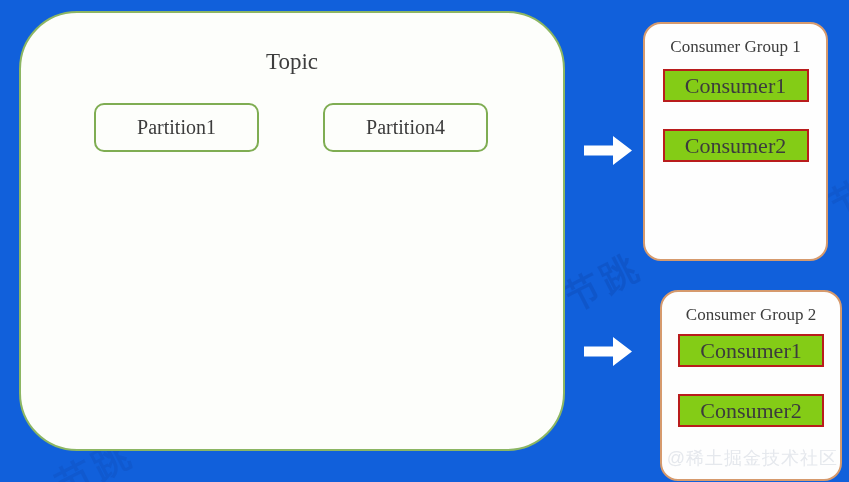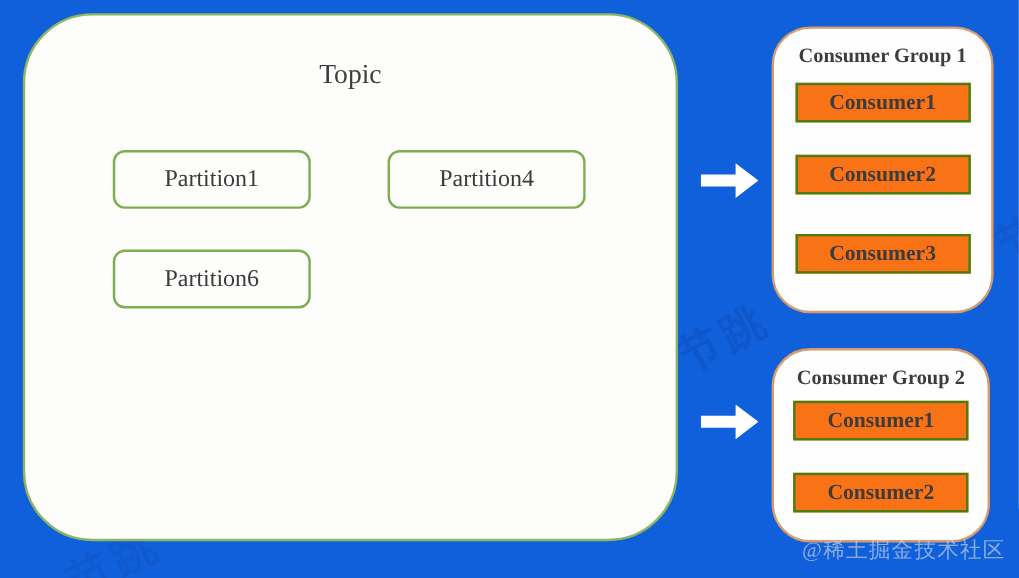--- a/index.html
+++ b/index.html
@@ -39,21 +39,21 @@
   }
   .topic-title{
     position:absolute;
     left:0;right:0;top:36px;
     text-align:center;
     font-size:23px;
     color:#3d3d3d;
   }
   .partition-grid{
     position:absolute;
-    left:73px;top:112px;
+    left:73px;top:90px;
     display:grid;
     grid-template-columns:165px 165px;
     grid-auto-rows:49px;
     column-gap:64px;
     row-gap:34px;
   }
   .pbox{
     border:2px solid #7fad52;
     border-radius:10px;
     background:#fdfefb;
@@ -68,93 +68,90 @@
   
   .arrow{position:absolute;width:48px;height:29px;}
   .arrow1{left:584px;top:136px;}
   .arrow2{left:584px;top:337px;}
 
   
   .cgroup{
     position:absolute;
     background:#fefefe;
     border:2px solid #d69a6d;
-    border-radius:32px;
+    border-radius:18px;
     box-sizing:border-box;
-    font-weight:bold;
   }
   .cg1{left:643px;top:22px;width:185px;height:239px;}
-  .cg2{left:643px;top:290px;width:182px;height:162px;}
+  .cg2{left:660px;top:290px;width:182px;height:191px;}
   .cg-title{
     position:absolute;
     left:0;right:0;top:13px;
     text-align:center;
     font-size:17px;
     color:#3d3d3d;
   }
   .cbox{
     position:absolute;
     left:50%;
     transform:translateX(-50%);
     width:146px;height:33px;
-    border:2px solid #4d7c0f;
-    background:#f97316;
+    border:2px solid #b91c1c;
+    background:#84cc16;
     box-sizing:border-box;
     display:flex;
     align-items:center;
     justify-content:center;
-    font-size:18px;
+    font-size:22px;
     color:#3c3c3c;
   }
   .cpos-a{top:45px;}
   .cpos-b{top:105px;}
   .cpos-c{top:171px;}
   .cpos-d{top:42px;}
   .cpos-e{top:102px;}
 
   
   .site-wm{
     position:absolute;
     right:11px;bottom:12px;
     font-size:18px;
     color:rgba(213,218,226,0.62);
     letter-spacing:1px;
-    font-family:Liberation Serif, serif;
+    font-family:Liberation Sans, sans-serif;
   }
 </style>
 </head>
 <body>
 
 <div class="stage">
 
   <div class="bg-wm wm1">节跳</div>
   <div class="bg-wm wm2">节跳</div>
   <div class="bg-wm wm3">节跳</div>
 
   <div class="topic">
     <div class="topic-title">Topic</div>
     <div class="partition-grid">
       <div class="pbox">Partition1</div>
       <div class="pbox">Partition4</div>
-      <div class="pbox">Partition6</div>
     </div>
   </div>
 
   <svg class="arrow arrow1" viewBox="0 0 48 29" xmlns="http://www.w3.org/2000/svg">
     <polygon points="0,9.5 29,9.5 29,0 48,14.5 29,29 29,19.5 0,19.5" fill="#ffffff"></polygon>
   </svg>
   <svg class="arrow arrow2" viewBox="0 0 48 29" xmlns="http://www.w3.org/2000/svg">
     <polygon points="0,9.5 29,9.5 29,0 48,14.5 29,29 29,19.5 0,19.5" fill="#ffffff"></polygon>
   </svg>
 
   <div class="cgroup cg1">
     <div class="cg-title">Consumer Group 1</div>
     <div class="cbox cpos-a">Consumer1</div>
     <div class="cbox cpos-b">Consumer2</div>
-    <div class="cbox cpos-c">Consumer3</div>
   </div>
 
   <div class="cgroup cg2">
     <div class="cg-title">Consumer Group 2</div>
     <div class="cbox cpos-d">Consumer1</div>
     <div class="cbox cpos-e">Consumer2</div>
   </div>
 
   <div class="site-wm">@稀土掘金技术社区</div>
 

